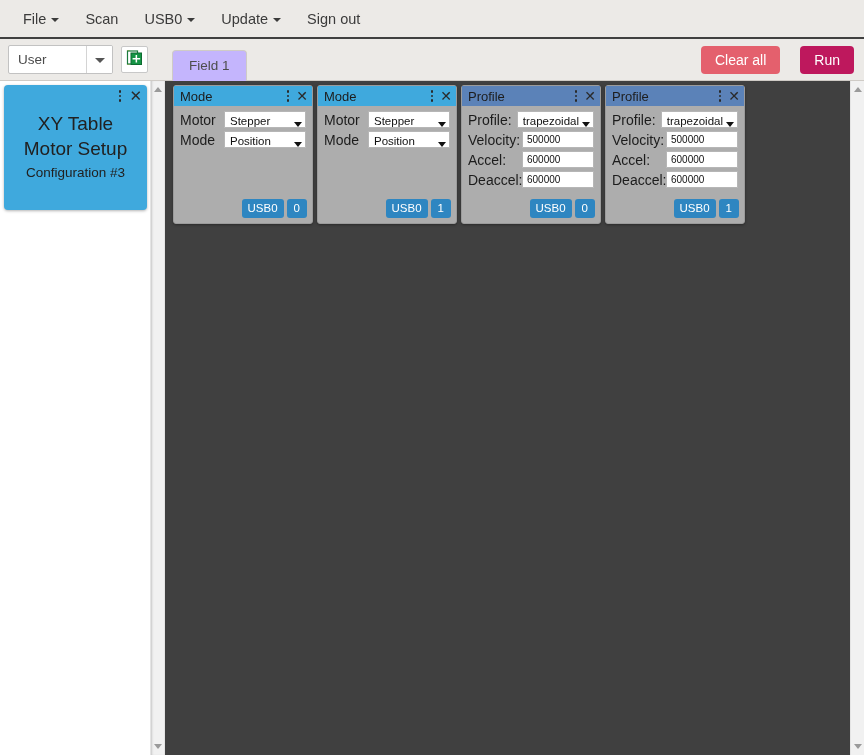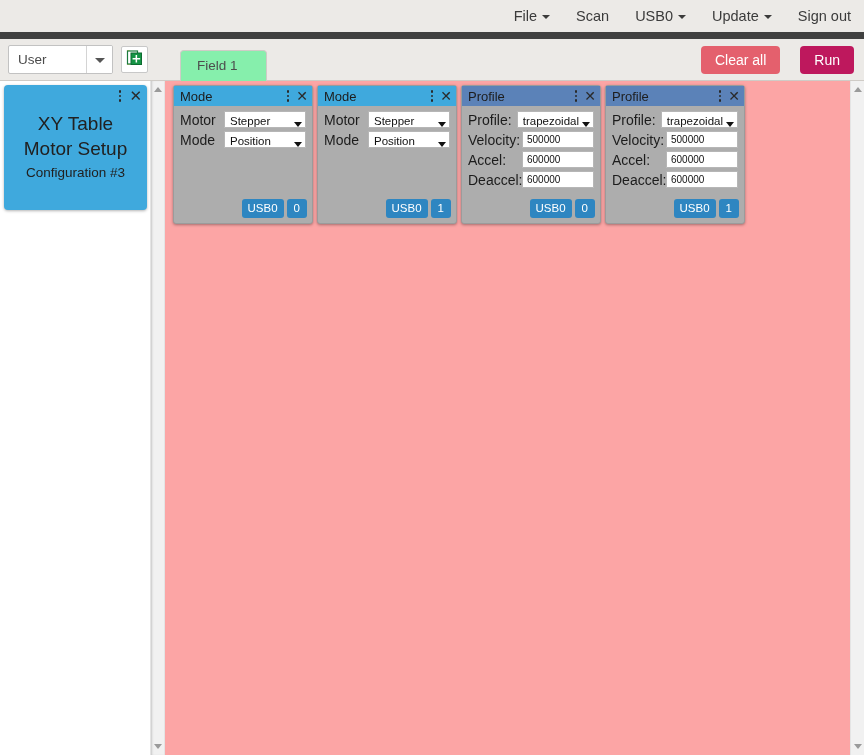--- a/index.html
+++ b/index.html
@@ -9,26 +9,25 @@
     overflow: hidden;
     background: #ffffff;
     font-family: "Liberation Sans", sans-serif;
     -webkit-font-smoothing: antialiased;
   }
 
   
   .menubar {
     height: 39px;
     background: #eceae7;
-    border-bottom: 7px solid #404040;
+    border-bottom: 2px solid #404040;
     display: flex;
     align-items: center;
     padding-left: 10px;
     gap: 0px;
-    justify-content: flex-end;
   }
   .menu-item {
     font-size: 14.5px;
     color: #3b3b3b;
     padding: 6px 13px;
     cursor: pointer;
     white-space: nowrap;
     display: flex;
     align-items: center;
     gap: 5px;
@@ -84,31 +83,30 @@
     border: 1px solid #c8c8c8;
     background: #fff;
     border-radius: 2px;
     display: flex; align-items: center; justify-content: center;
     cursor: pointer;
   }
 
   
   .tabs { display:flex; align-items:flex-end; margin-left: 24px; height: 100%; }
   .tab {
-    background: #86efac;
+    background: #c4b5fd;
     border: 1px solid #cfcbc6;
     border-bottom: none;
     border-radius: 4px 4px 0 0;
-    padding: 7px 28px 8px 16px;
+    padding: 7px 16px 8px 16px;
     font-size: 13.5px;
     color: #4d4d4d;
     position: relative;
     top: 1px;
     cursor: pointer;
-    margin-left: 8px;
   }
 
   .topright {
     position: absolute;
     right: 10px;
     bottom: 6px;
     display: flex;
     gap: 20px;
   }
   .btn {
@@ -199,21 +197,21 @@
   }
   .sb-arrow.up { top: 2px; }
   .sb-arrow.down { bottom: 2px; }
   .tri-up { width:0;height:0;border-left:4px solid transparent;border-right:4px solid transparent;border-bottom:5px solid #9a9a9a; }
   .tri-down { width:0;height:0;border-left:4px solid transparent;border-right:4px solid transparent;border-top:5px solid #9a9a9a; }
 
   
   .canvas {
     flex: 1;
     position: relative;
-    background: #fca5a5;
+    background: #404040;
     padding: 4px 0 0 8px;
     overflow: hidden;
   }
   .panel-row { display: flex; gap: 4px; }
 
   .panel {
     width: 140px;
     background: #adadad;
     border: 1px solid #9b9b9b;
     border-radius: 3px;

